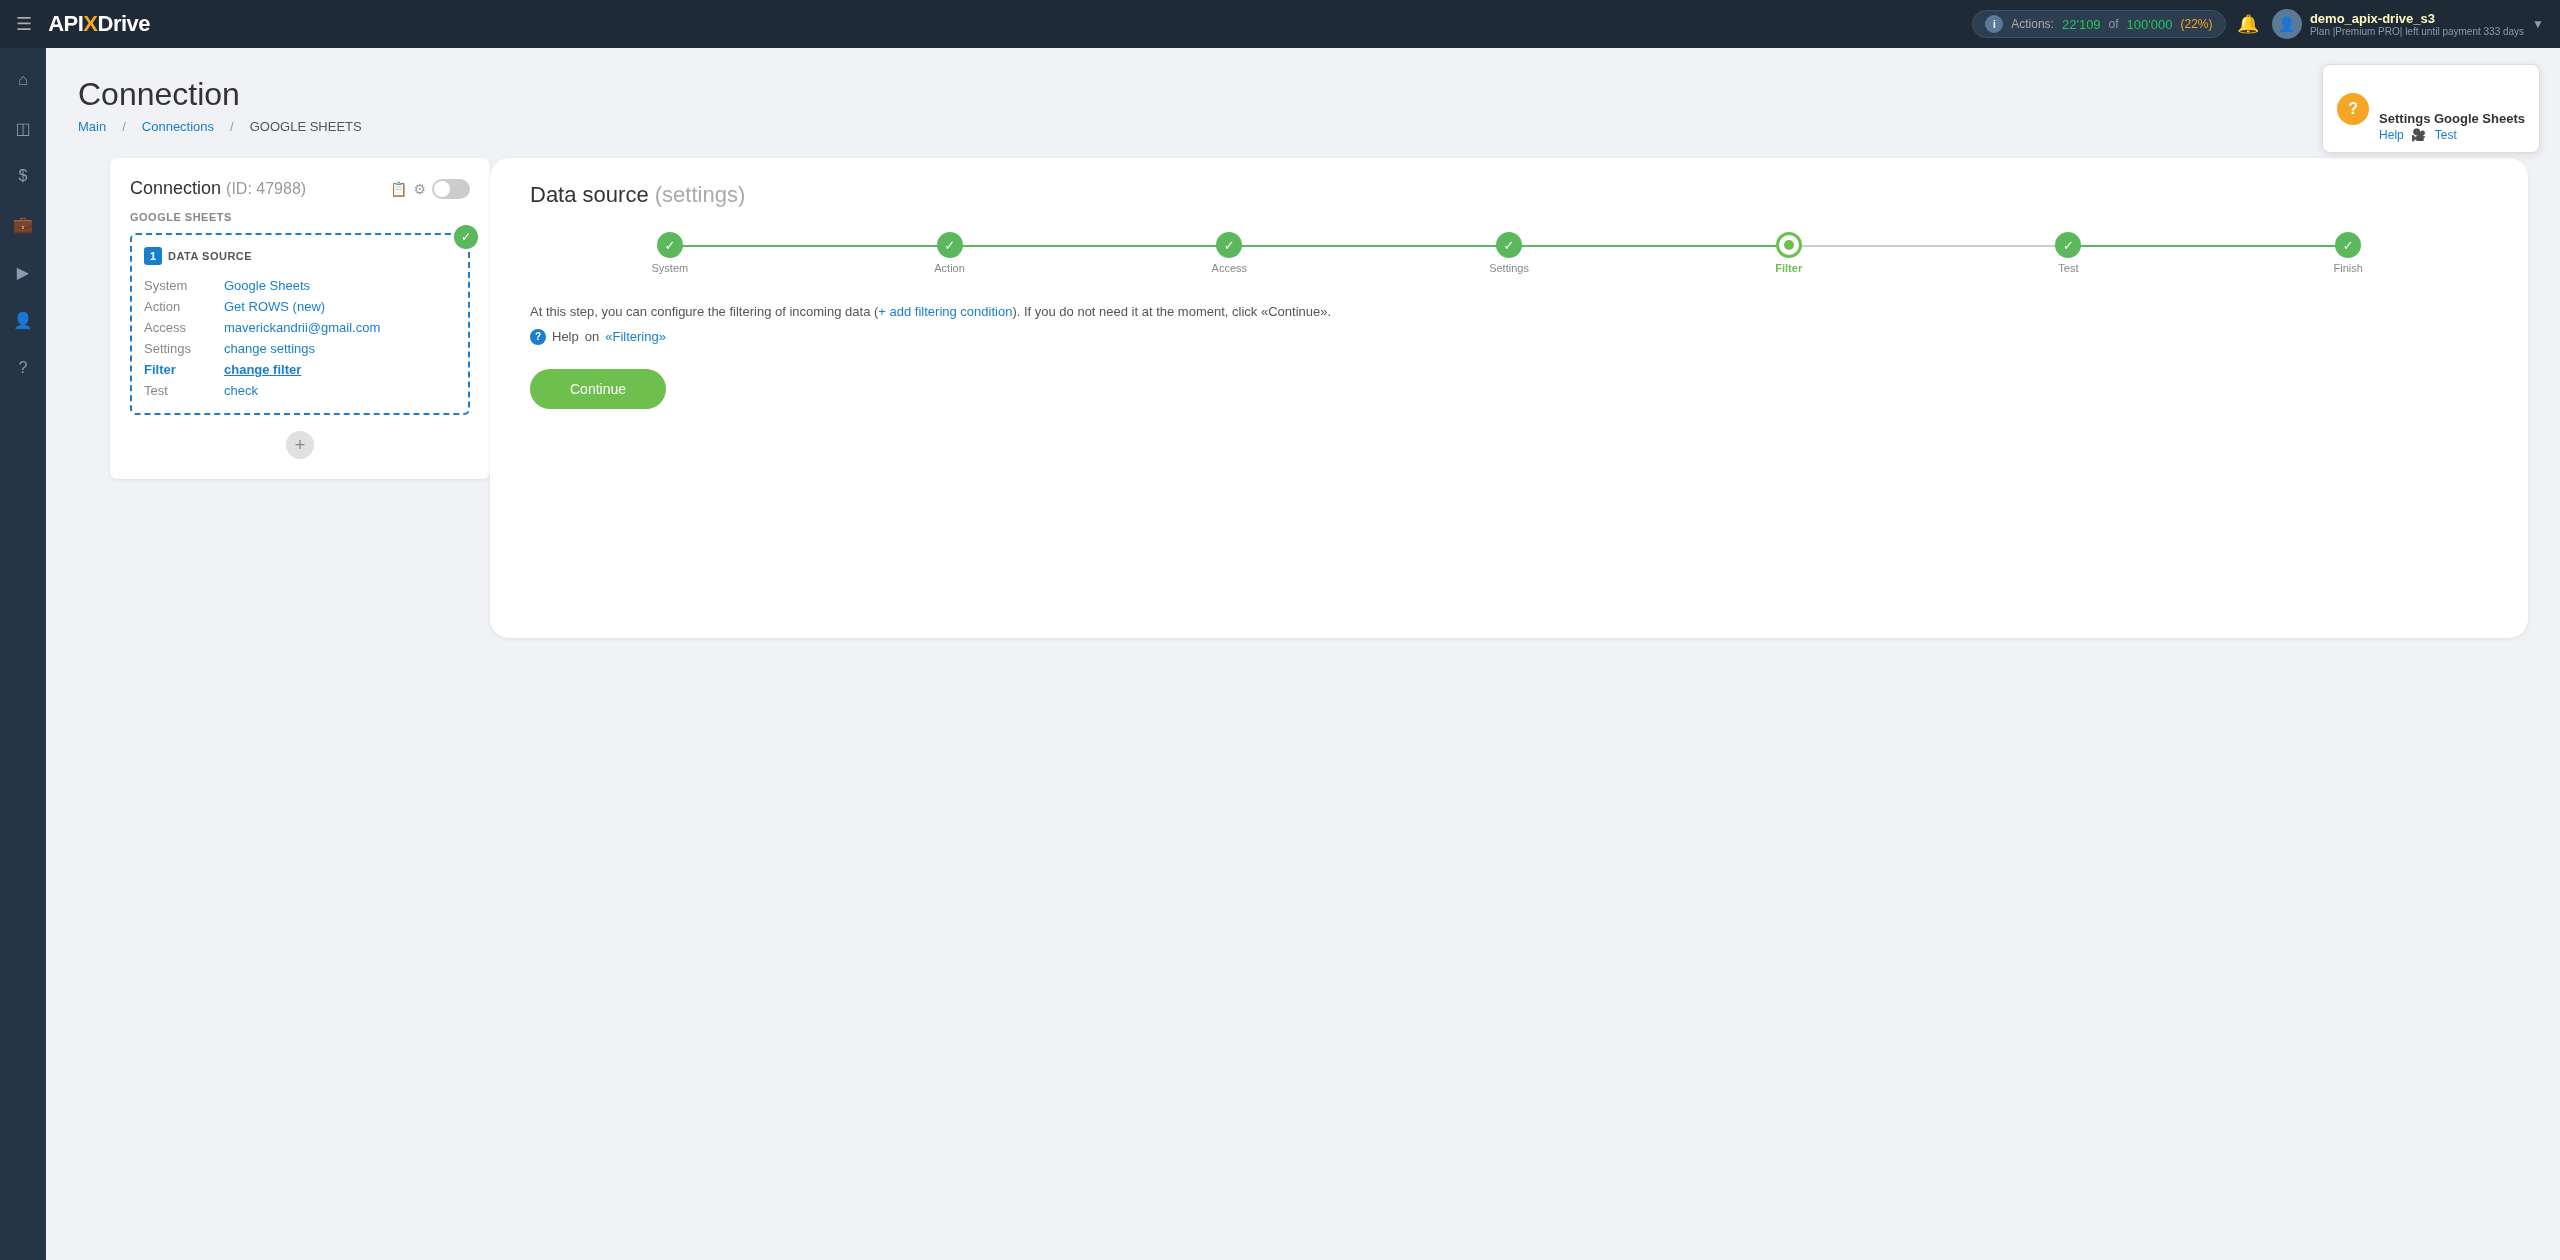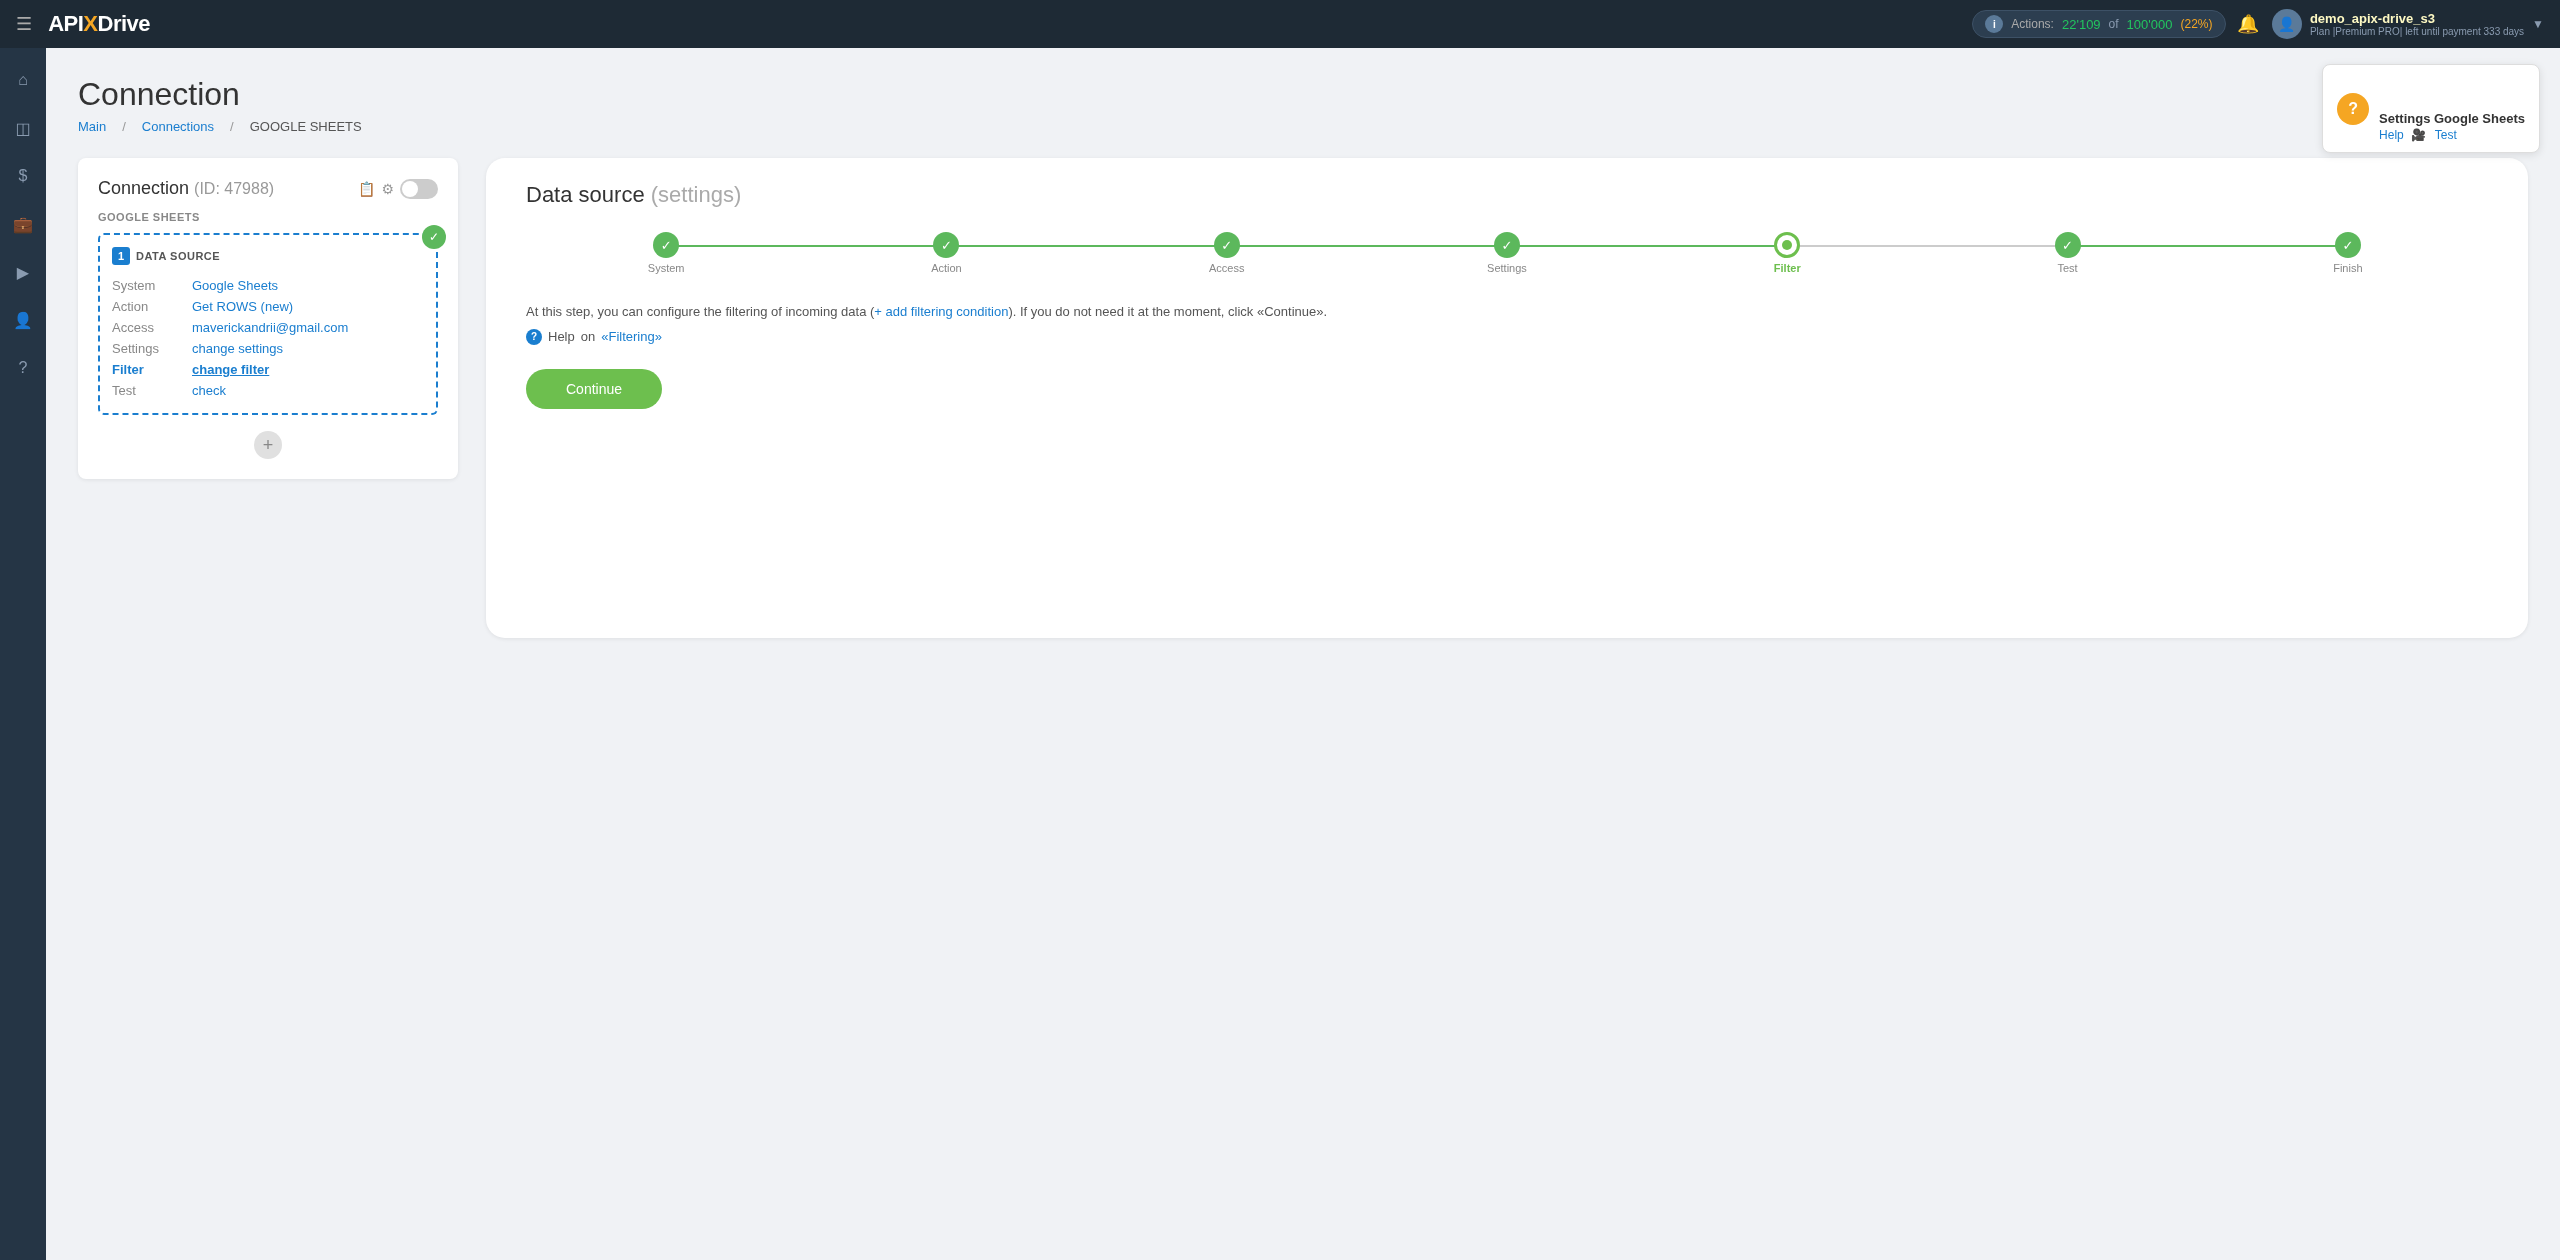--- a/index.html
+++ b/index.html
@@ -143,22 +143,23 @@
       color: #fff; font-size: 16px; font-weight: bold;
     }
     .help-bubble .help-links { display: flex; flex-direction: column; gap: 2px; margin-top: 36px; }
     .help-bubble .help-title { font-size: 13px; font-weight: 600; color: #333; }
     .help-bubble .help-actions { display: flex; gap: 8px; font-size: 12px; }
     .help-bubble .help-actions a { color: #1a7ecf; text-decoration: none; }
 
     
     .two-col {
       display: flex;
-      gap: 28px;
+      gap: 0;
       align-items: flex-start;
+      margin-left: 32px;
     }
 
     
     .left-card {
       width: 380px;
       background: #fff;
       border-radius: 8px;
       padding: 20px;
       box-shadow: 0 1px 4px rgba(0,0,0,0.08);
       flex-shrink: 0;

